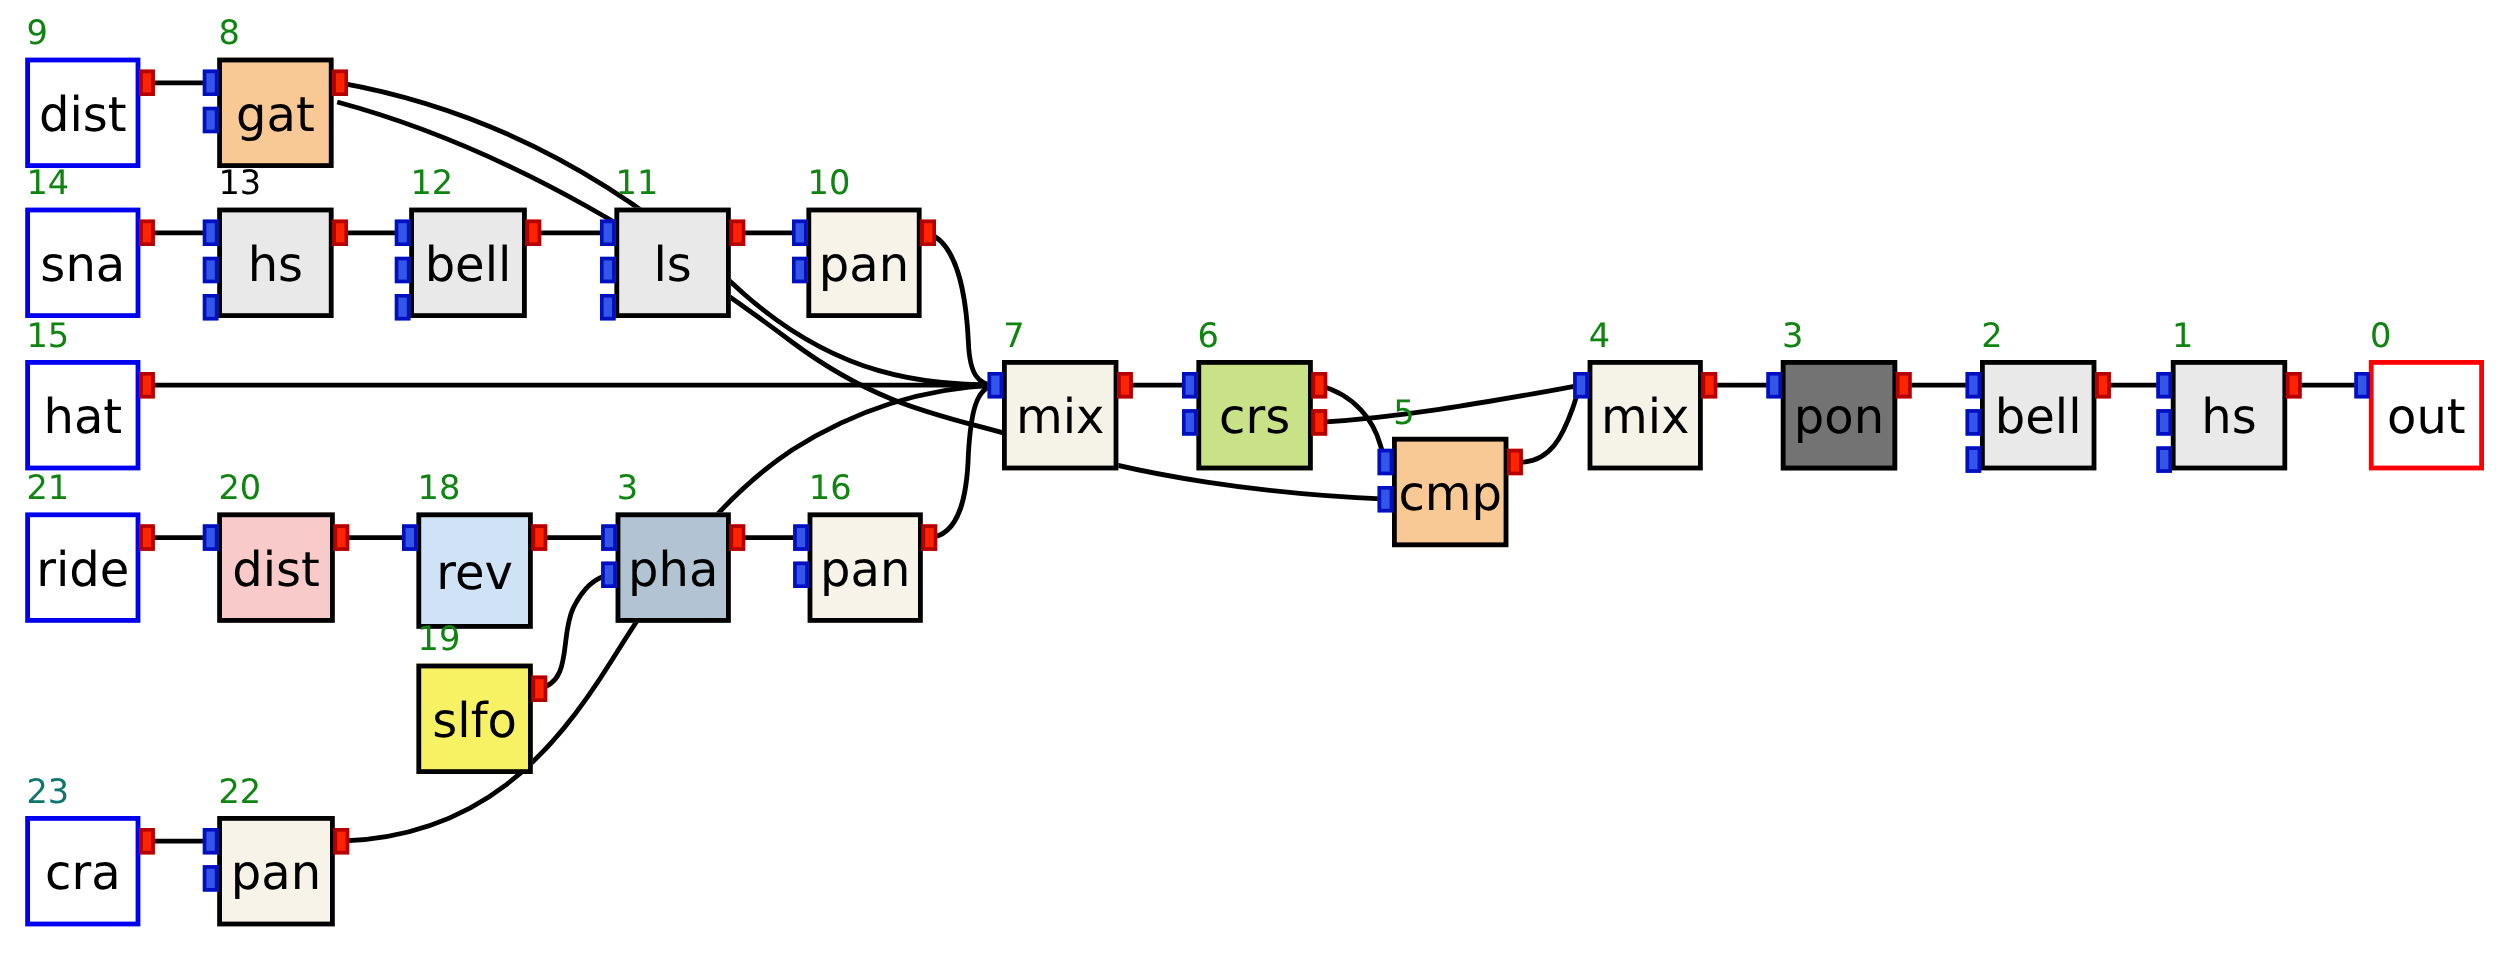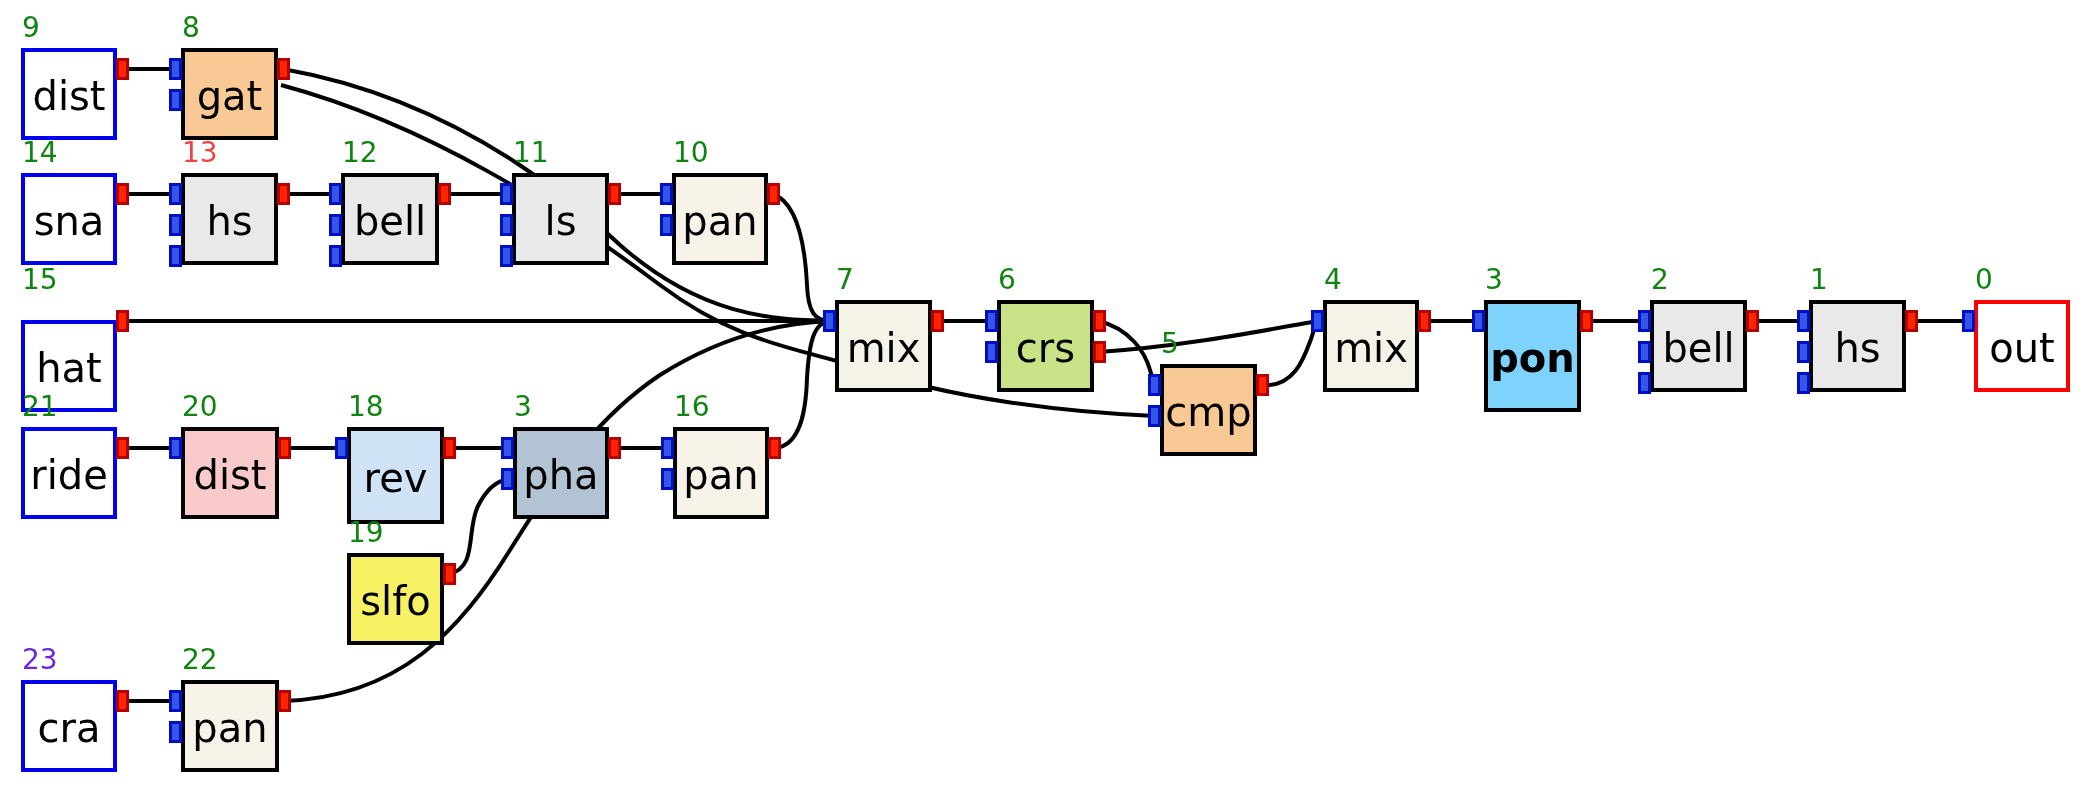--- a/index.html
+++ b/index.html
@@ -84,21 +84,21 @@
     <div class="port" style="left: 169px; top: 89px; background: rgb(51, 86, 232); border-color: rgb(0, 16, 192);"></div>
     <div class="port" style="left: 277px; top: 58px; background: rgb(255, 36, 0); border-color: rgb(180, 0, 0);"></div>
     <div class="node" style="left: 21px; top: 173px; width: 96px; height: 92px; background: rgb(255, 255, 255); border: 4px solid rgb(0, 0, 240);">
       <span class="node-label">sna</span>
     </div>
     <div class="node-number" style="left: 22px; top: 139px; color: rgb(16, 132, 16);">14</div>
     <div class="port" style="left: 116px; top: 183px; background: rgb(255, 36, 0); border-color: rgb(180, 0, 0);"></div>
     <div class="node" style="left: 181px; top: 173px; width: 97px; height: 92px; background: rgb(233, 233, 233); border: 4px solid rgb(0, 0, 0);">
       <span class="node-label">hs</span>
     </div>
-    <div class="node-number" style="left: 182px; top: 139px; color: #ef4444;">13</div>
+    <div class="node-number" style="left: 182px; top: 139px; color: #000000;">13</div>
     <div class="port" style="left: 169px; top: 183px; background: rgb(51, 86, 232); border-color: rgb(0, 16, 192);"></div>
     <div class="port" style="left: 169px; top: 214px; background: rgb(51, 86, 232); border-color: rgb(0, 16, 192);"></div>
     <div class="port" style="left: 169px; top: 245px; background: rgb(51, 86, 232); border-color: rgb(0, 16, 192);"></div>
     <div class="port" style="left: 277px; top: 183px; background: rgb(255, 36, 0); border-color: rgb(180, 0, 0);"></div>
     <div class="node" style="left: 341px; top: 173px; width: 98px; height: 92px; background: rgb(233, 233, 233); border: 4px solid rgb(0, 0, 0);">
       <span class="node-label">bell</span>
     </div>
     <div class="node-number" style="left: 342px; top: 139px; color: rgb(16, 132, 16);">12</div>
     <div class="port" style="left: 329px; top: 183px; background: rgb(51, 86, 232); border-color: rgb(0, 16, 192);"></div>
     <div class="port" style="left: 329px; top: 214px; background: rgb(51, 86, 232); border-color: rgb(0, 16, 192);"></div>
@@ -112,21 +112,21 @@
     <div class="port" style="left: 500px; top: 214px; background: rgb(51, 86, 232); border-color: rgb(0, 16, 192);"></div>
     <div class="port" style="left: 500px; top: 245px; background: rgb(51, 86, 232); border-color: rgb(0, 16, 192);"></div>
     <div class="port" style="left: 608px; top: 183px; background: rgb(255, 36, 0); border-color: rgb(180, 0, 0);"></div>
     <div class="node" style="left: 672px; top: 173px; width: 96px; height: 92px; background: rgb(247, 243, 232); border: 4px solid rgb(0, 0, 0);">
       <span class="node-label">pan</span>
     </div>
     <div class="node-number" style="left: 673px; top: 139px; color: rgb(16, 132, 16);">10</div>
     <div class="port" style="left: 660px; top: 183px; background: rgb(51, 86, 232); border-color: rgb(0, 16, 192);"></div>
     <div class="port" style="left: 660px; top: 214px; background: rgb(51, 86, 232); border-color: rgb(0, 16, 192);"></div>
     <div class="port" style="left: 767px; top: 183px; background: rgb(255, 36, 0); border-color: rgb(180, 0, 0);"></div>
-    <div class="node" style="left: 21px; top: 300px; width: 96px; height: 92px; background: rgb(255, 255, 255); border: 4px solid rgb(0, 0, 240); margin-top: 20px;">
+    <div class="node" style="left: 21px; top: 300px; width: 96px; height: 92px; background: rgb(255, 255, 255); border: 4px solid rgb(0, 0, 240);">
       <span class="node-label">hat</span>
     </div>
     <div class="node-number" style="left: 22px; top: 266px; color: rgb(16, 132, 16);">15</div>
     <div class="port" style="left: 116px; top: 310px; background: rgb(255, 36, 0); border-color: rgb(180, 0, 0);"></div>
     <div class="node" style="left: 835px; top: 300px; width: 97px; height: 92px; background: rgb(245, 242, 231); border: 4px solid rgb(0, 0, 0);">
       <span class="node-label">mix</span>
     </div>
     <div class="node-number" style="left: 836px; top: 266px; color: rgb(16, 132, 16);">7</div>
     <div class="port" style="left: 823px; top: 310px; background: rgb(51, 86, 232); border-color: rgb(0, 16, 192);"></div>
     <div class="port" style="left: 931px; top: 310px; background: rgb(255, 36, 0); border-color: rgb(180, 0, 0);"></div>
@@ -144,21 +144,21 @@
     <div class="node-number" style="left: 1161px; top: 330px; color: rgb(16, 132, 16);">5</div>
     <div class="port" style="left: 1148px; top: 374px; background: rgb(51, 86, 232); border-color: rgb(0, 16, 192);"></div>
     <div class="port" style="left: 1148px; top: 405px; background: rgb(51, 86, 232); border-color: rgb(0, 16, 192);"></div>
     <div class="port" style="left: 1256px; top: 374px; background: rgb(255, 36, 0); border-color: rgb(180, 0, 0);"></div>
     <div class="node" style="left: 1323px; top: 300px; width: 96px; height: 92px; background: rgb(245, 242, 231); border: 4px solid rgb(0, 0, 0);">
       <span class="node-label">mix</span>
     </div>
     <div class="node-number" style="left: 1324px; top: 266px; color: rgb(16, 132, 16);">4</div>
     <div class="port" style="left: 1311px; top: 310px; background: rgb(51, 86, 232); border-color: rgb(0, 16, 192);"></div>
     <div class="port" style="left: 1418px; top: 310px; background: rgb(255, 36, 0); border-color: rgb(180, 0, 0);"></div>
-    <div class="node" style="left: 1484px; top: 300px; width: 97px; height: 112px; background: #7dd3fc; border: 4px solid rgb(0, 0, 0); font-weight: bold;">
+    <div class="node" style="left: 1484px; top: 300px; width: 97px; height: 92px; background: #737373; border: 4px solid rgb(0, 0, 0);">
       <span class="node-label">pon</span>
     </div>
     <div class="node-number" style="left: 1485px; top: 266px; color: rgb(16, 132, 16);">3</div>
     <div class="port" style="left: 1472px; top: 310px; background: rgb(51, 86, 232); border-color: rgb(0, 16, 192);"></div>
     <div class="port" style="left: 1580px; top: 310px; background: rgb(255, 36, 0); border-color: rgb(180, 0, 0);"></div>
     <div class="node" style="left: 1650px; top: 300px; width: 97px; height: 92px; background: rgb(233, 233, 233); border: 4px solid rgb(0, 0, 0);">
       <span class="node-label">bell</span>
     </div>
     <div class="node-number" style="left: 1651px; top: 266px; color: rgb(16, 132, 16);">2</div>
     <div class="port" style="left: 1638px; top: 310px; background: rgb(51, 86, 232); border-color: rgb(0, 16, 192);"></div>
@@ -210,21 +210,21 @@
     <div class="port" style="left: 661px; top: 468px; background: rgb(51, 86, 232); border-color: rgb(0, 16, 192);"></div>
     <div class="port" style="left: 768px; top: 437px; background: rgb(255, 36, 0); border-color: rgb(180, 0, 0);"></div>
     <div class="node" style="left: 347px; top: 553px; width: 97px; height: 92px; background: rgb(247, 242, 99); border: 4px solid rgb(0, 0, 0);">
       <span class="node-label">slfo</span>
     </div>
     <div class="node-number" style="left: 348px; top: 519px; color: rgb(16, 132, 16);">19</div>
     <div class="port" style="left: 443px; top: 563px; background: rgb(255, 36, 0); border-color: rgb(180, 0, 0);"></div>
     <div class="node" style="left: 21px; top: 680px; width: 96px; height: 92px; background: rgb(255, 255, 255); border: 4px solid rgb(0, 0, 240);">
       <span class="node-label">cra</span>
     </div>
-    <div class="node-number" style="left: 22px; top: 646px; color: #6d28d9;">23</div>
+    <div class="node-number" style="left: 22px; top: 646px; color: #0f766e;">23</div>
     <div class="port" style="left: 116px; top: 690px; background: rgb(255, 36, 0); border-color: rgb(180, 0, 0);"></div>
     <div class="node" style="left: 181px; top: 680px; width: 98px; height: 92px; background: rgb(247, 243, 232); border: 4px solid rgb(0, 0, 0);">
       <span class="node-label">pan</span>
     </div>
     <div class="node-number" style="left: 182px; top: 646px; color: rgb(16, 132, 16);">22</div>
     <div class="port" style="left: 169px; top: 690px; background: rgb(51, 86, 232); border-color: rgb(0, 16, 192);"></div>
     <div class="port" style="left: 169px; top: 721px; background: rgb(51, 86, 232); border-color: rgb(0, 16, 192);"></div>
     <div class="port" style="left: 278px; top: 690px; background: rgb(255, 36, 0); border-color: rgb(180, 0, 0);"></div>
   </div>
 

